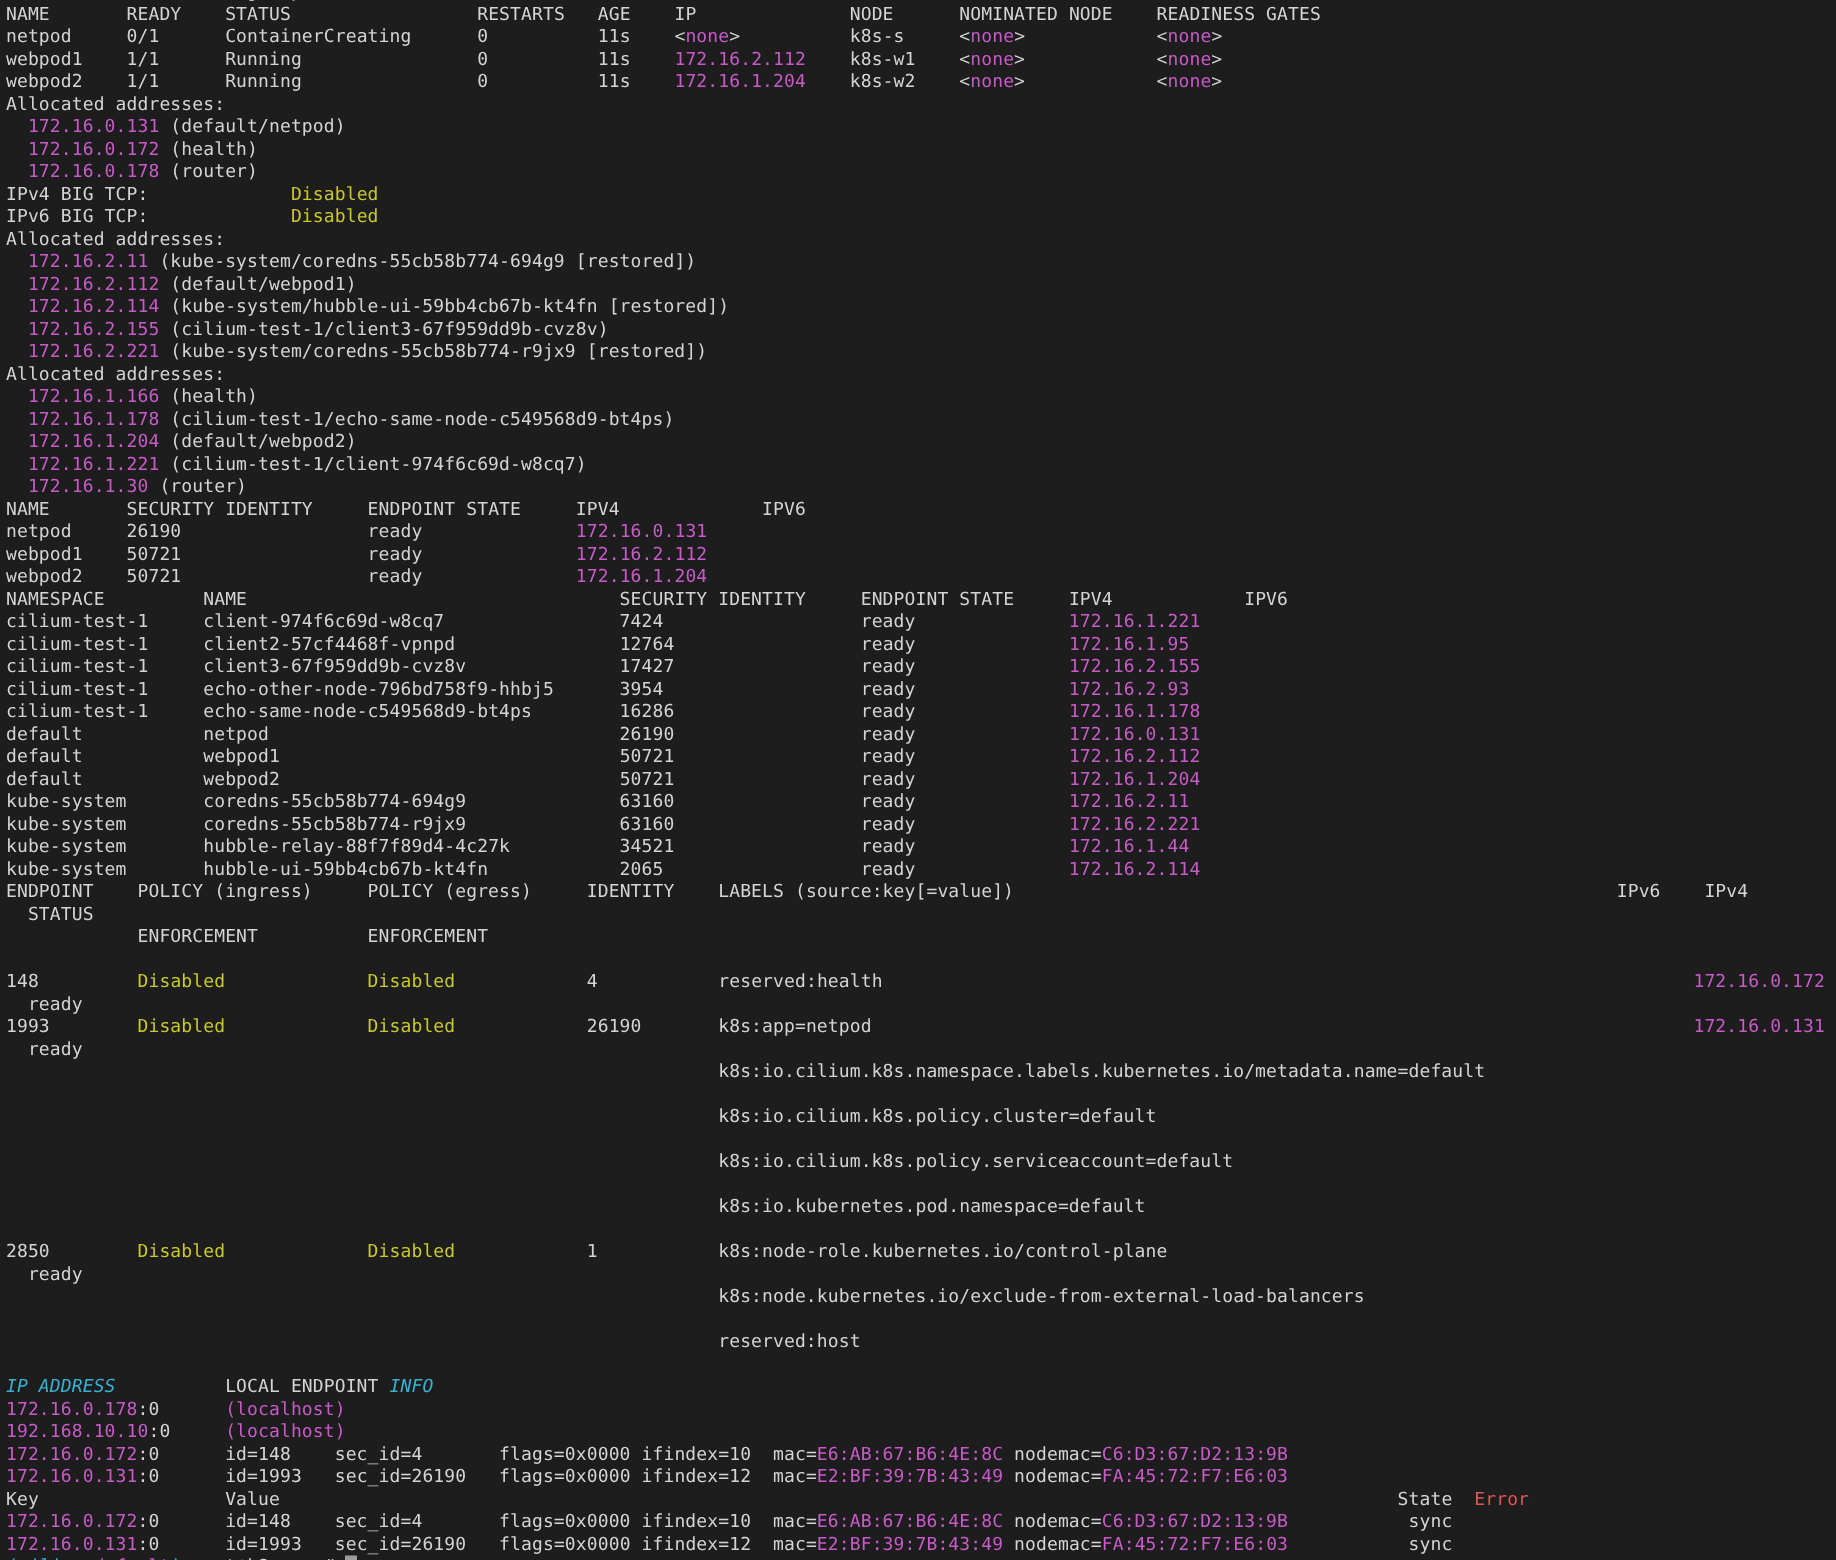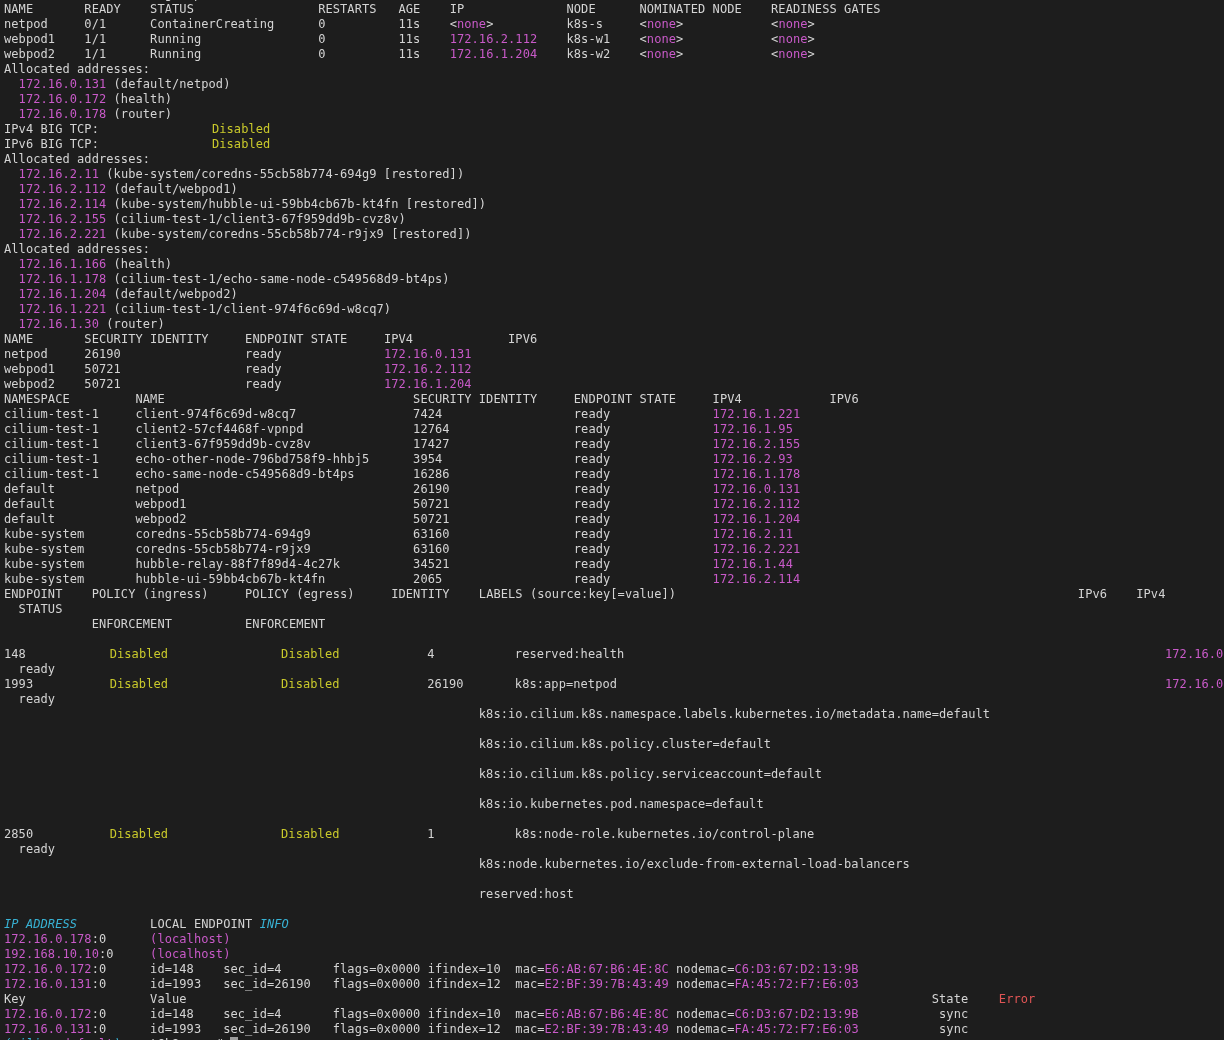--- a/index.html
+++ b/index.html
@@ -9,21 +9,21 @@
   }
   .terminal{
     position:absolute;left:4px;top:-13px;
     font-family:"DejaVu Sans Mono","Liberation Mono",monospace;
     font-size:12px;line-height:15px;letter-spacing:0.08px;
     white-space:pre;color:var(--foreground,#d4d4d4);
   }
   .line{height:15px;}
   .c-fg{color:var(--foreground);}
   .c-m{color:var(--magenta);}
-  .c-y{color:var(--yellow);margin-left:18px;}
+  .c-y{color:var(--yellow);}
   .c-c{color:var(--cyan);font-style:italic;}
-  .c-r{color:var(--red);margin-left:16px;}
+  .c-r{color:var(--red);}
   .c-cur{background:var(--cursor);color:var(--cursor);}
 </style>
 </head>
 <body>
 
 <div class="terminal"><div class="line"><span class="c-fg">root@k8s-s:~# kubectl get pod -o wide</span></div><div class="line"><span class="c-fg">NAME</span><span>       </span><span class="c-fg">READY</span><span>    </span><span class="c-fg">STATUS</span><span>                 </span><span class="c-fg">RESTARTS</span><span>   </span><span class="c-fg">AGE</span><span>    </span><span class="c-fg">IP</span><span>              </span><span class="c-fg">NODE</span><span>      </span><span class="c-fg">NOMINATED NODE</span><span>    </span><span class="c-fg">READINESS GATES</span></div><div class="line"><span class="c-fg">netpod</span><span>     </span><span class="c-fg">0/1</span><span>      </span><span class="c-fg">ContainerCreating</span><span>      </span><span class="c-fg">0</span><span>          </span><span class="c-fg">11s</span><span>    </span><span class="c-fg">&lt;</span><span class="c-m">none</span><span class="c-fg">&gt;</span><span>          </span><span class="c-fg">k8s-s</span><span>     </span><span class="c-fg">&lt;</span><span class="c-m">none</span><span class="c-fg">&gt;</span><span>            </span><span class="c-fg">&lt;</span><span class="c-m">none</span><span class="c-fg">&gt;</span></div><div class="line"><span class="c-fg">webpod1</span><span>    </span><span class="c-fg">1/1</span><span>      </span><span class="c-fg">Running</span><span>                </span><span class="c-fg">0</span><span>          </span><span class="c-fg">11s</span><span>    </span><span class="c-m">172.16.2.112</span><span>    </span><span class="c-fg">k8s-w1</span><span>    </span><span class="c-fg">&lt;</span><span class="c-m">none</span><span class="c-fg">&gt;</span><span>            </span><span class="c-fg">&lt;</span><span class="c-m">none</span><span class="c-fg">&gt;</span></div><div class="line"><span class="c-fg">webpod2</span><span>    </span><span class="c-fg">1/1</span><span>      </span><span class="c-fg">Running</span><span>                </span><span class="c-fg">0</span><span>          </span><span class="c-fg">11s</span><span>    </span><span class="c-m">172.16.1.204</span><span>    </span><span class="c-fg">k8s-w2</span><span>    </span><span class="c-fg">&lt;</span><span class="c-m">none</span><span class="c-fg">&gt;</span><span>            </span><span class="c-fg">&lt;</span><span class="c-m">none</span><span class="c-fg">&gt;</span></div><div class="line"><span class="c-fg">Allocated addresses:</span></div><div class="line"><span>  </span><span class="c-m">172.16.0.131</span><span class="c-fg"> (default/netpod)</span></div><div class="line"><span>  </span><span class="c-m">172.16.0.172</span><span class="c-fg"> (health)</span></div><div class="line"><span>  </span><span class="c-m">172.16.0.178</span><span class="c-fg"> (router)</span></div><div class="line"><span class="c-fg">IPv4 BIG TCP:</span><span>             </span><span class="c-y">Disabled</span></div><div class="line"><span class="c-fg">IPv6 BIG TCP:</span><span>             </span><span class="c-y">Disabled</span></div><div class="line"><span class="c-fg">Allocated addresses:</span></div><div class="line"><span>  </span><span class="c-m">172.16.2.11</span><span class="c-fg"> (kube-system/coredns-55cb58b774-694g9 [restored])</span></div><div class="line"><span>  </span><span class="c-m">172.16.2.112</span><span class="c-fg"> (default/webpod1)</span></div><div class="line"><span>  </span><span class="c-m">172.16.2.114</span><span class="c-fg"> (kube-system/hubble-ui-59bb4cb67b-kt4fn [restored])</span></div><div class="line"><span>  </span><span class="c-m">172.16.2.155</span><span class="c-fg"> (cilium-test-1/client3-67f959dd9b-cvz8v)</span></div><div class="line"><span>  </span><span class="c-m">172.16.2.221</span><span class="c-fg"> (kube-system/coredns-55cb58b774-r9jx9 [restored])</span></div><div class="line"><span class="c-fg">Allocated addresses:</span></div><div class="line"><span>  </span><span class="c-m">172.16.1.166</span><span class="c-fg"> (health)</span></div><div class="line"><span>  </span><span class="c-m">172.16.1.178</span><span class="c-fg"> (cilium-test-1/echo-same-node-c549568d9-bt4ps)</span></div><div class="line"><span>  </span><span class="c-m">172.16.1.204</span><span class="c-fg"> (default/webpod2)</span></div><div class="line"><span>  </span><span class="c-m">172.16.1.221</span><span class="c-fg"> (cilium-test-1/client-974f6c69d-w8cq7)</span></div><div class="line"><span>  </span><span class="c-m">172.16.1.30</span><span class="c-fg"> (router)</span></div><div class="line"><span class="c-fg">NAME</span><span>       </span><span class="c-fg">SECURITY IDENTITY</span><span>     </span><span class="c-fg">ENDPOINT STATE</span><span>     </span><span class="c-fg">IPV4</span><span>             </span><span class="c-fg">IPV6</span></div><div class="line"><span class="c-fg">netpod</span><span>     </span><span class="c-fg">26190</span><span>                 </span><span class="c-fg">ready</span><span>              </span><span class="c-m">172.16.0.131</span></div><div class="line"><span class="c-fg">webpod1</span><span>    </span><span class="c-fg">50721</span><span>                 </span><span class="c-fg">ready</span><span>              </span><span class="c-m">172.16.2.112</span></div><div class="line"><span class="c-fg">webpod2</span><span>    </span><span class="c-fg">50721</span><span>                 </span><span class="c-fg">ready</span><span>              </span><span class="c-m">172.16.1.204</span></div><div class="line"><span class="c-fg">NAMESPACE</span><span>         </span><span class="c-fg">NAME</span><span>                                  </span><span class="c-fg">SECURITY IDENTITY</span><span>     </span><span class="c-fg">ENDPOINT STATE</span><span>     </span><span class="c-fg">IPV4</span><span>            </span><span class="c-fg">IPV6</span></div><div class="line"><span class="c-fg">cilium-test-1</span><span>     </span><span class="c-fg">client-974f6c69d-w8cq7</span><span>                </span><span class="c-fg">7424</span><span>                  </span><span class="c-fg">ready</span><span>              </span><span class="c-m">172.16.1.221</span></div><div class="line"><span class="c-fg">cilium-test-1</span><span>     </span><span class="c-fg">client2-57cf4468f-vpnpd</span><span>               </span><span class="c-fg">12764</span><span>                 </span><span class="c-fg">ready</span><span>              </span><span class="c-m">172.16.1.95</span></div><div class="line"><span class="c-fg">cilium-test-1</span><span>     </span><span class="c-fg">client3-67f959dd9b-cvz8v</span><span>              </span><span class="c-fg">17427</span><span>                 </span><span class="c-fg">ready</span><span>              </span><span class="c-m">172.16.2.155</span></div><div class="line"><span class="c-fg">cilium-test-1</span><span>     </span><span class="c-fg">echo-other-node-796bd758f9-hhbj5</span><span>      </span><span class="c-fg">3954</span><span>                  </span><span class="c-fg">ready</span><span>              </span><span class="c-m">172.16.2.93</span></div><div class="line"><span class="c-fg">cilium-test-1</span><span>     </span><span class="c-fg">echo-same-node-c549568d9-bt4ps</span><span>        </span><span class="c-fg">16286</span><span>                 </span><span class="c-fg">ready</span><span>              </span><span class="c-m">172.16.1.178</span></div><div class="line"><span class="c-fg">default</span><span>           </span><span class="c-fg">netpod</span><span>                                </span><span class="c-fg">26190</span><span>                 </span><span class="c-fg">ready</span><span>              </span><span class="c-m">172.16.0.131</span></div><div class="line"><span class="c-fg">default</span><span>           </span><span class="c-fg">webpod1</span><span>                               </span><span class="c-fg">50721</span><span>                 </span><span class="c-fg">ready</span><span>              </span><span class="c-m">172.16.2.112</span></div><div class="line"><span class="c-fg">default</span><span>           </span><span class="c-fg">webpod2</span><span>                               </span><span class="c-fg">50721</span><span>                 </span><span class="c-fg">ready</span><span>              </span><span class="c-m">172.16.1.204</span></div><div class="line"><span class="c-fg">kube-system</span><span>       </span><span class="c-fg">coredns-55cb58b774-694g9</span><span>              </span><span class="c-fg">63160</span><span>                 </span><span class="c-fg">ready</span><span>              </span><span class="c-m">172.16.2.11</span></div><div class="line"><span class="c-fg">kube-system</span><span>       </span><span class="c-fg">coredns-55cb58b774-r9jx9</span><span>              </span><span class="c-fg">63160</span><span>                 </span><span class="c-fg">ready</span><span>              </span><span class="c-m">172.16.2.221</span></div><div class="line"><span class="c-fg">kube-system</span><span>       </span><span class="c-fg">hubble-relay-88f7f89d4-4c27k</span><span>          </span><span class="c-fg">34521</span><span>                 </span><span class="c-fg">ready</span><span>              </span><span class="c-m">172.16.1.44</span></div><div class="line"><span class="c-fg">kube-system</span><span>       </span><span class="c-fg">hubble-ui-59bb4cb67b-kt4fn</span><span>            </span><span class="c-fg">2065</span><span>                  </span><span class="c-fg">ready</span><span>              </span><span class="c-m">172.16.2.114</span></div><div class="line"><span class="c-fg">ENDPOINT</span><span>    </span><span class="c-fg">POLICY (ingress)</span><span>     </span><span class="c-fg">POLICY (egress)</span><span>     </span><span class="c-fg">IDENTITY</span><span>    </span><span class="c-fg">LABELS (source:key[=value])</span><span>                                                       </span><span class="c-fg">IPv6</span><span>    </span><span class="c-fg">IPv4</span></div><div class="line"><span>  </span><span class="c-fg">STATUS</span></div><div class="line"><span>            </span><span class="c-fg">ENFORCEMENT</span><span>          </span><span class="c-fg">ENFORCEMENT</span></div><div class="line">&nbsp;</div><div class="line"><span class="c-fg">148</span><span>         </span><span class="c-y">Disabled</span><span>             </span><span class="c-y">Disabled</span><span>            </span><span class="c-fg">4</span><span>           </span><span class="c-fg">reserved:health</span><span>                                                                          </span><span class="c-m">172.16.0.172</span></div><div class="line"><span>  </span><span class="c-fg">ready</span></div><div class="line"><span class="c-fg">1993</span><span>        </span><span class="c-y">Disabled</span><span>             </span><span class="c-y">Disabled</span><span>            </span><span class="c-fg">26190</span><span>       </span><span class="c-fg">k8s:app=netpod</span><span>                                                                           </span><span class="c-m">172.16.0.131</span></div><div class="line"><span>  </span><span class="c-fg">ready</span></div><div class="line"><span>                                                                 </span><span class="c-fg">k8s:io.cilium.k8s.namespace.labels.kubernetes.io/metadata.name=default</span></div><div class="line">&nbsp;</div><div class="line"><span>                                                                 </span><span class="c-fg">k8s:io.cilium.k8s.policy.cluster=default</span></div><div class="line">&nbsp;</div><div class="line"><span>                                                                 </span><span class="c-fg">k8s:io.cilium.k8s.policy.serviceaccount=default</span></div><div class="line">&nbsp;</div><div class="line"><span>                                                                 </span><span class="c-fg">k8s:io.kubernetes.pod.namespace=default</span></div><div class="line">&nbsp;</div><div class="line"><span class="c-fg">2850</span><span>        </span><span class="c-y">Disabled</span><span>             </span><span class="c-y">Disabled</span><span>            </span><span class="c-fg">1</span><span>           </span><span class="c-fg">k8s:node-role.kubernetes.io/control-plane</span></div><div class="line"><span>  </span><span class="c-fg">ready</span></div><div class="line"><span>                                                                 </span><span class="c-fg">k8s:node.kubernetes.io/exclude-from-external-load-balancers</span></div><div class="line">&nbsp;</div><div class="line"><span>                                                                 </span><span class="c-fg">reserved:host</span></div><div class="line">&nbsp;</div><div class="line"><span class="c-c">IP ADDRESS</span><span>          </span><span class="c-fg">LOCAL ENDPOINT </span><span class="c-c">INFO</span></div><div class="line"><span class="c-m">172.16.0.178</span><span class="c-fg">:0</span><span>      </span><span class="c-m">(localhost)</span></div><div class="line"><span class="c-m">192.168.10.10</span><span class="c-fg">:0</span><span>     </span><span class="c-m">(localhost)</span></div><div class="line"><span class="c-m">172.16.0.172</span><span class="c-fg">:0</span><span>      </span><span class="c-fg">id=148</span><span>    </span><span class="c-fg">sec_id=4</span><span>       </span><span class="c-fg">flags=0x0000</span><span> </span><span class="c-fg">ifindex=10</span><span>  </span><span class="c-fg">mac=</span><span class="c-m">E6:AB:67:B6:4E:8C</span><span class="c-fg"> nodemac=</span><span class="c-m">C6:D3:67:D2:13:9B</span></div><div class="line"><span class="c-m">172.16.0.131</span><span class="c-fg">:0</span><span>      </span><span class="c-fg">id=1993</span><span>   </span><span class="c-fg">sec_id=26190</span><span>   </span><span class="c-fg">flags=0x0000</span><span> </span><span class="c-fg">ifindex=12</span><span>  </span><span class="c-fg">mac=</span><span class="c-m">E2:BF:39:7B:43:49</span><span class="c-fg"> nodemac=</span><span class="c-m">FA:45:72:F7:E6:03</span></div><div class="line"><span class="c-fg">Key</span><span>                 </span><span class="c-fg">Value</span><span>                                                                                                      </span><span class="c-fg">State</span><span>  </span><span class="c-r">Error</span></div><div class="line"><span class="c-m">172.16.0.172</span><span class="c-fg">:0</span><span>      </span><span class="c-fg">id=148</span><span>    </span><span class="c-fg">sec_id=4</span><span>       </span><span class="c-fg">flags=0x0000</span><span> </span><span class="c-fg">ifindex=10</span><span>  </span><span class="c-fg">mac=</span><span class="c-m">E6:AB:67:B6:4E:8C</span><span class="c-fg"> nodemac=</span><span class="c-m">C6:D3:67:D2:13:9B</span><span>           </span><span class="c-fg">sync</span></div><div class="line"><span class="c-m">172.16.0.131</span><span class="c-fg">:0</span><span>      </span><span class="c-fg">id=1993</span><span>   </span><span class="c-fg">sec_id=26190</span><span>   </span><span class="c-fg">flags=0x0000</span><span> </span><span class="c-fg">ifindex=12</span><span>  </span><span class="c-fg">mac=</span><span class="c-m">E2:BF:39:7B:43:49</span><span class="c-fg"> nodemac=</span><span class="c-m">FA:45:72:F7:E6:03</span><span>           </span><span class="c-fg">sync</span></div><div class="line"><span class="c-c">(cilium:</span><span class="c-m">default</span><span class="c-c">)</span><span class="c-fg"> root@k8s-s:~# </span><span class="c-cur">&nbsp;</span></div></div>
 
 </body></html>

